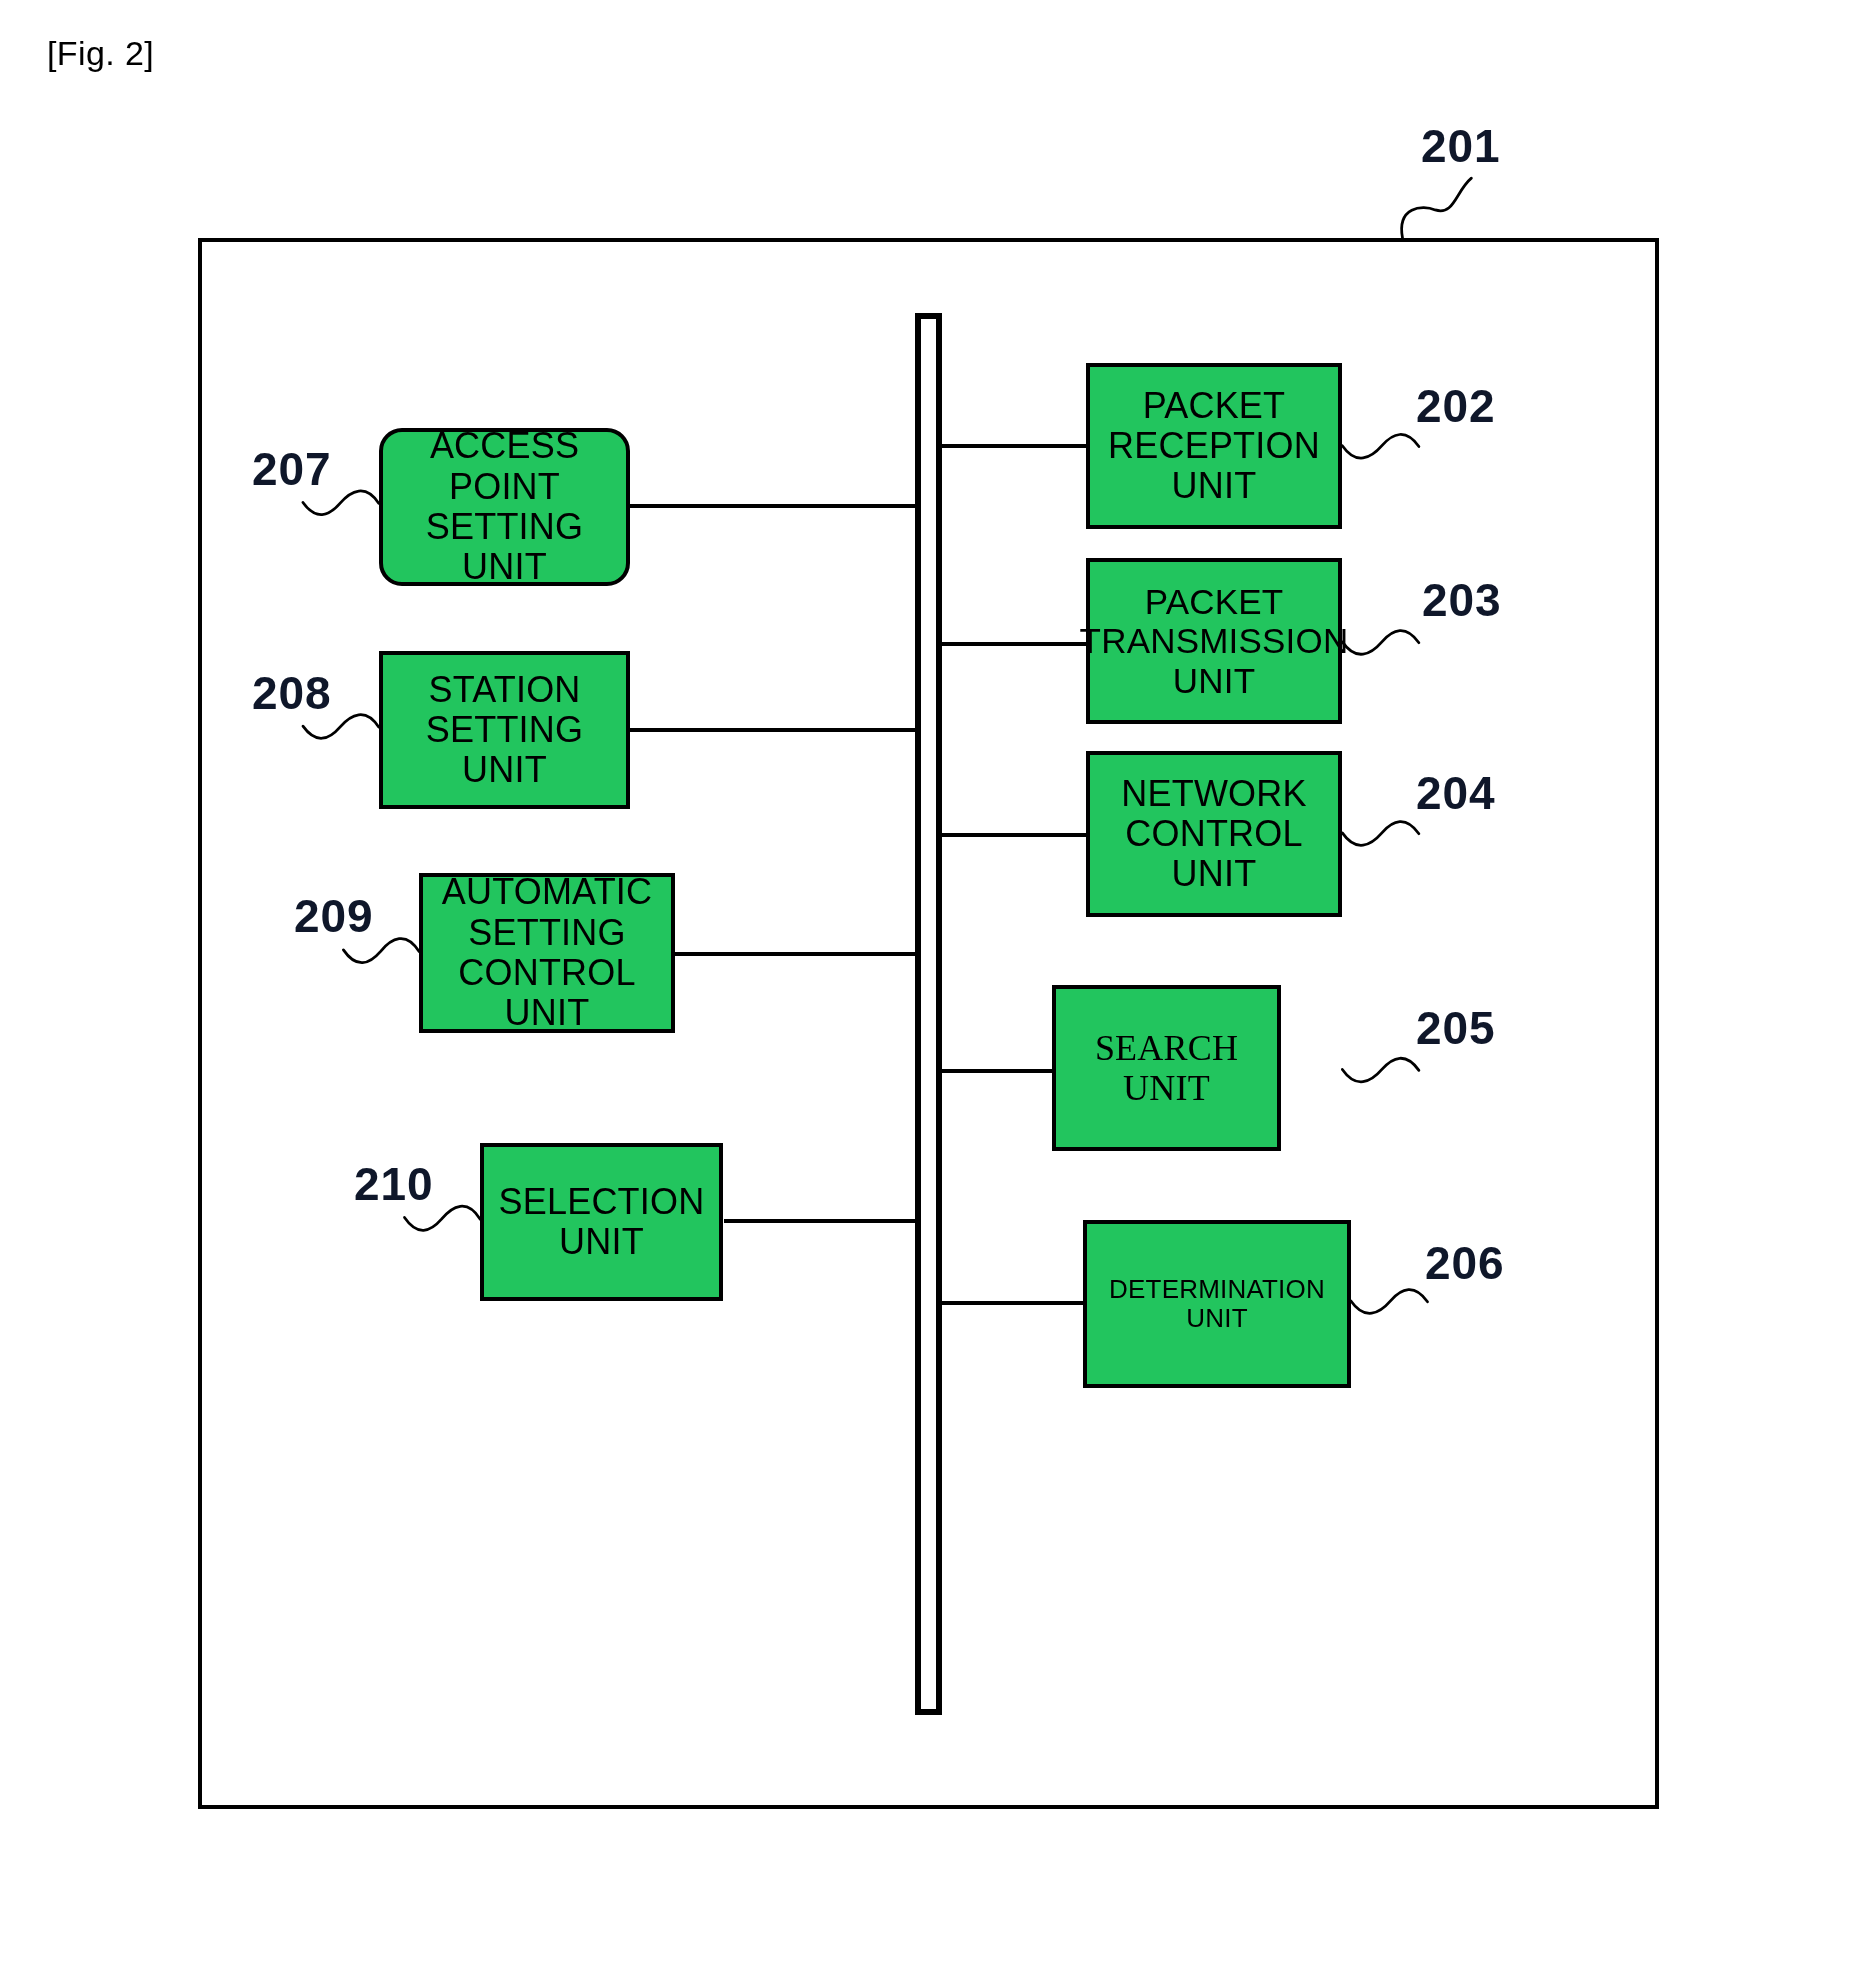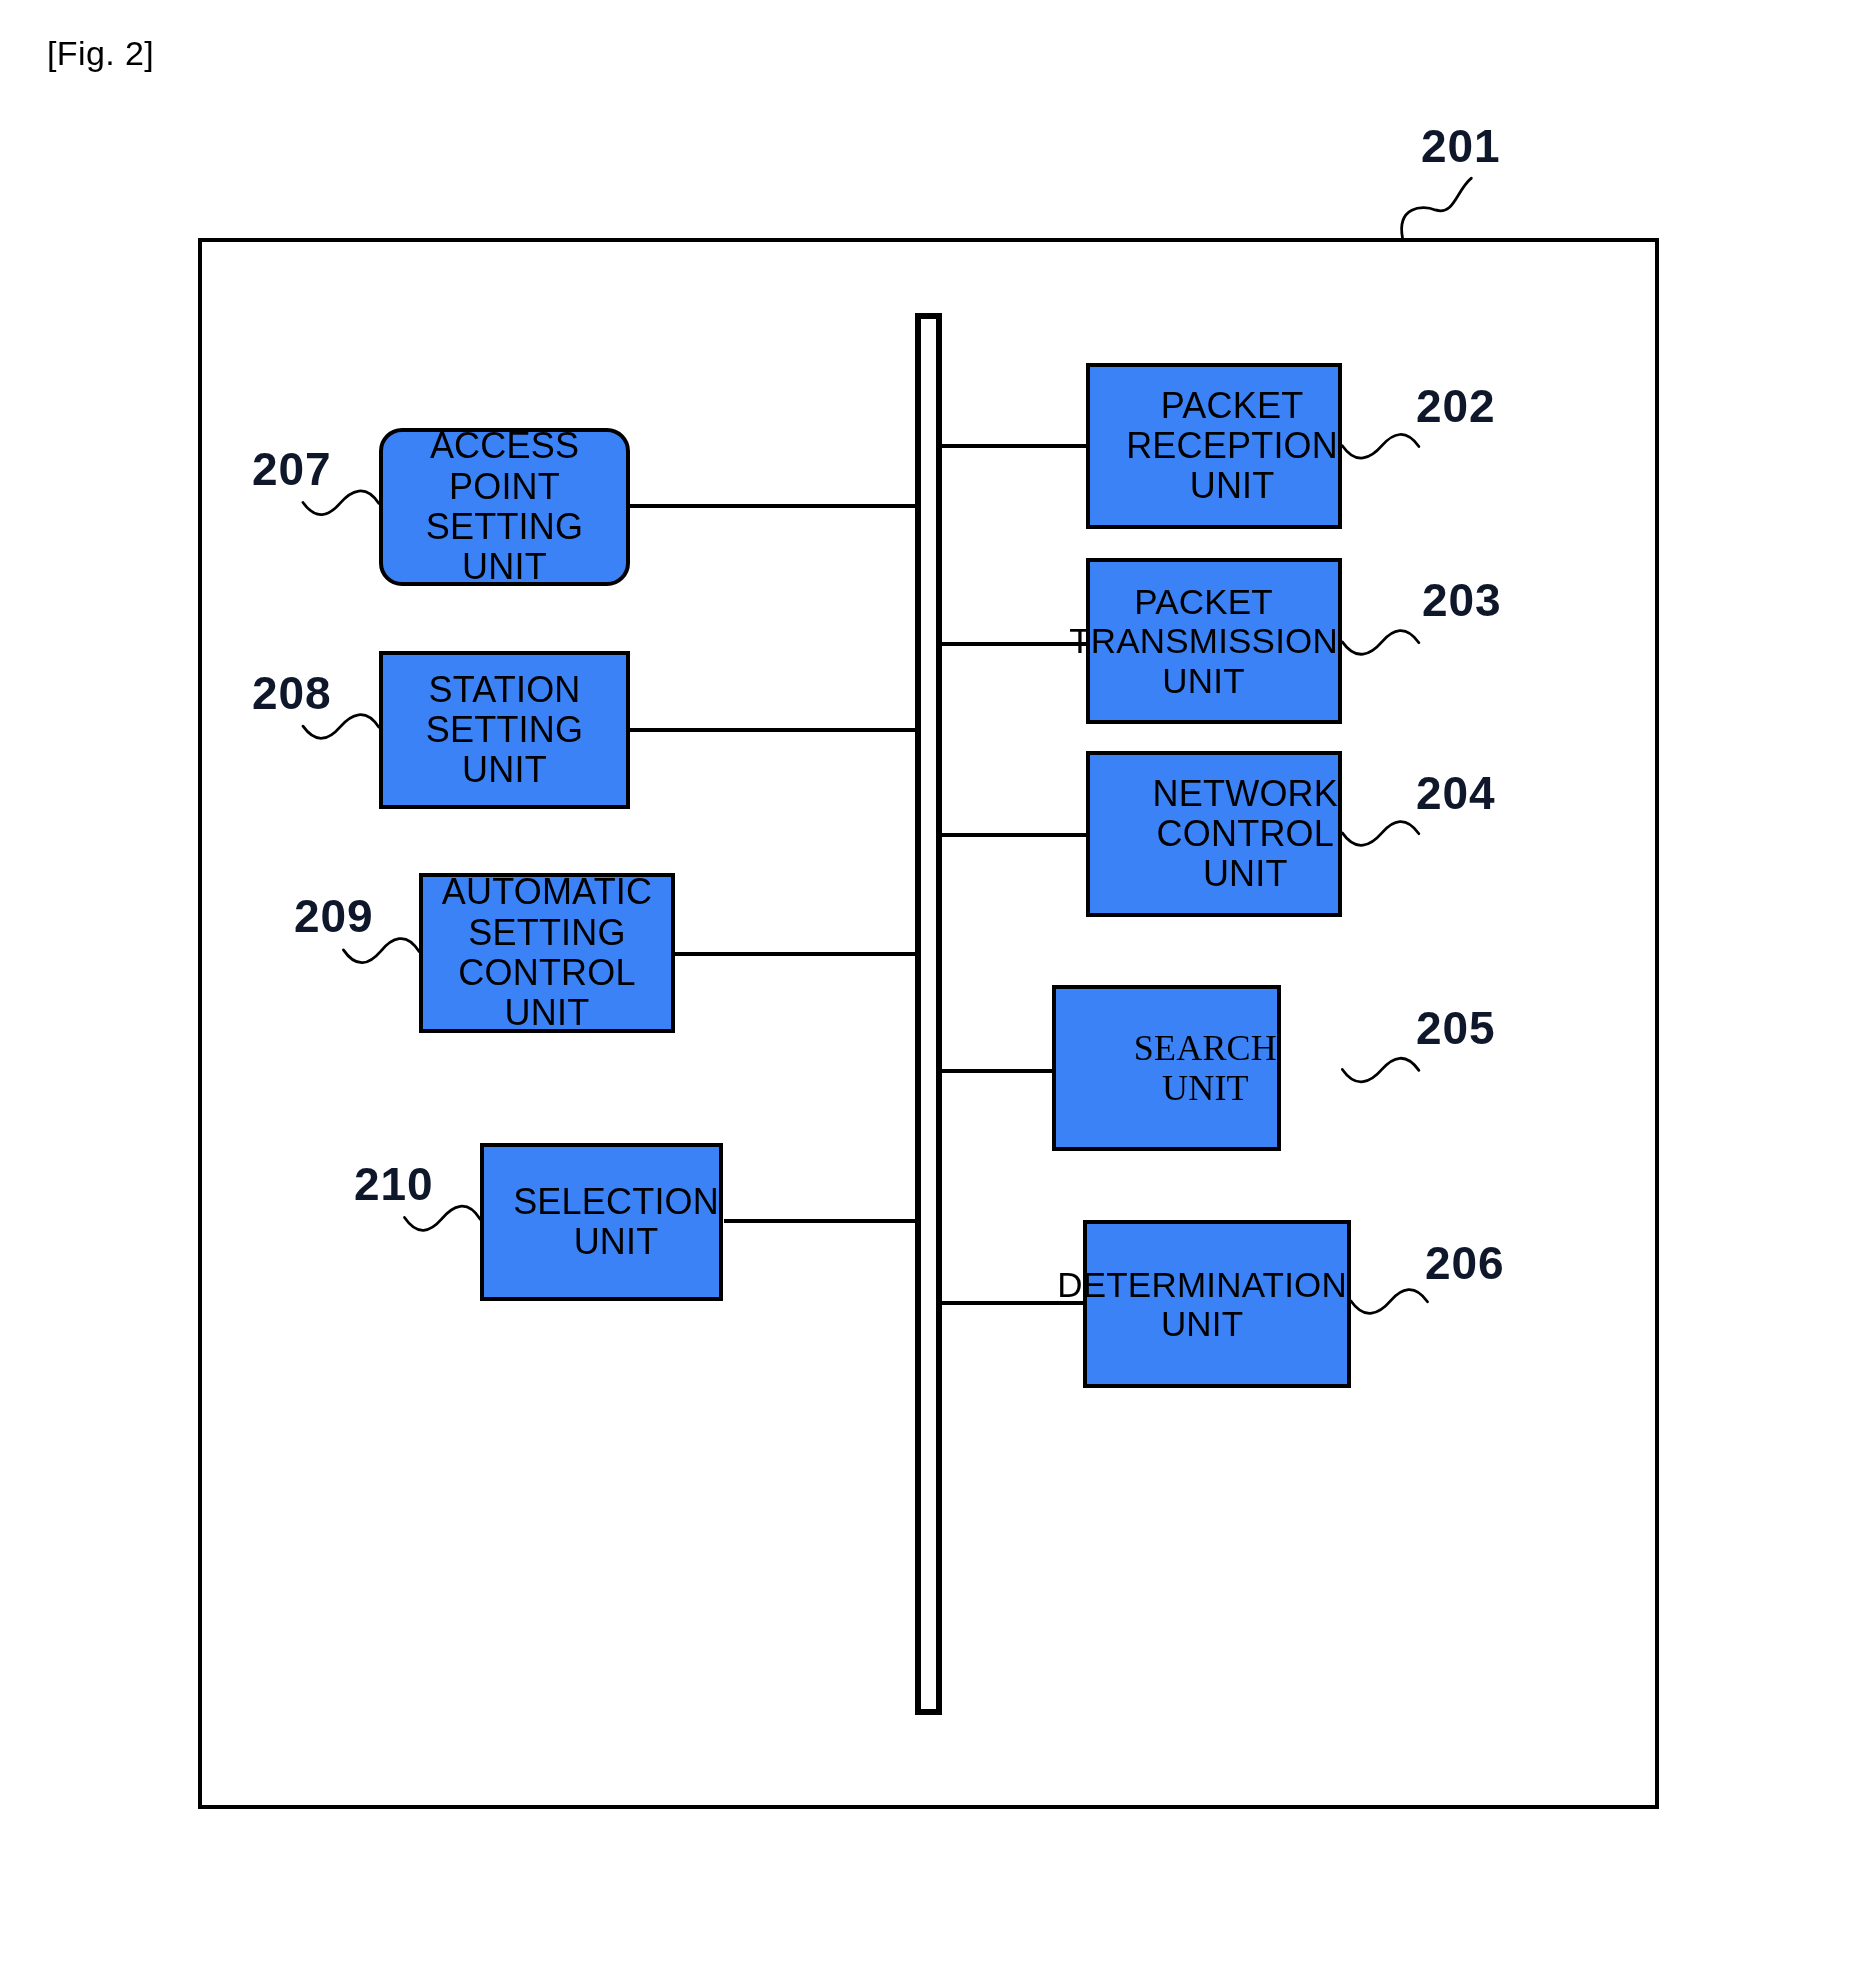--- a/index.html
+++ b/index.html
@@ -50,24 +50,24 @@
     border-bottom: 6px solid #000;
     border-top: 6px solid #000;
     box-sizing: border-box;
     background: #fff;
   }
   
   .unit {
     position: absolute;
     border: 4.3px solid #000;
     box-sizing: border-box;
-    background: #3b82f6;
+    background: #22c55e;
     display: flex;
     align-items: center;
-    justify-content: flex-end;
+    justify-content: center;
     text-align: center;
     line-height: 1.12;
     font-size: 36px;
     letter-spacing: 0.2px;
     white-space: pre-line;
     color: #000;
   }
   
   .ref {
     position: absolute;
@@ -160,21 +160,21 @@
   <div class="ref" style="left:1416px; top:766px;">204</div>
 
   <div class="lead" style="left:938px; top:1069px; width:151px;"></div>
   <div class="unit" style="left:1052px; top:985px; width:229px; height:166px;font-family:Liberation Serif, serif;">
     <span>SEARCH
 UNIT</span>
   </div>
   <div class="ref" style="left:1416px; top:1001px;">205</div>
 
   <div class="lead" style="left:938px; top:1301px; width:148px;"></div>
-  <div class="unit" style="left:1083px; top:1220px; width:268px; height:168px; font-size:35px;">
+  <div class="unit" style="left:1083px; top:1220px; width:268px; height:168px; font-size:26px;">
     <span>DETERMINATION
 UNIT</span>
   </div>
   <div class="ref" style="left:1425px; top:1236px;">206</div>
 
   <svg class="leader-svg" viewBox="0 0 2172 2285">
     <g fill="none" stroke="#000000" stroke-width="3.2" stroke-linecap="round">
 
       <path d="M1630,277 C1623,240 1653,238 1668,244 C1690,251 1692,222 1710,207"></path>
 

